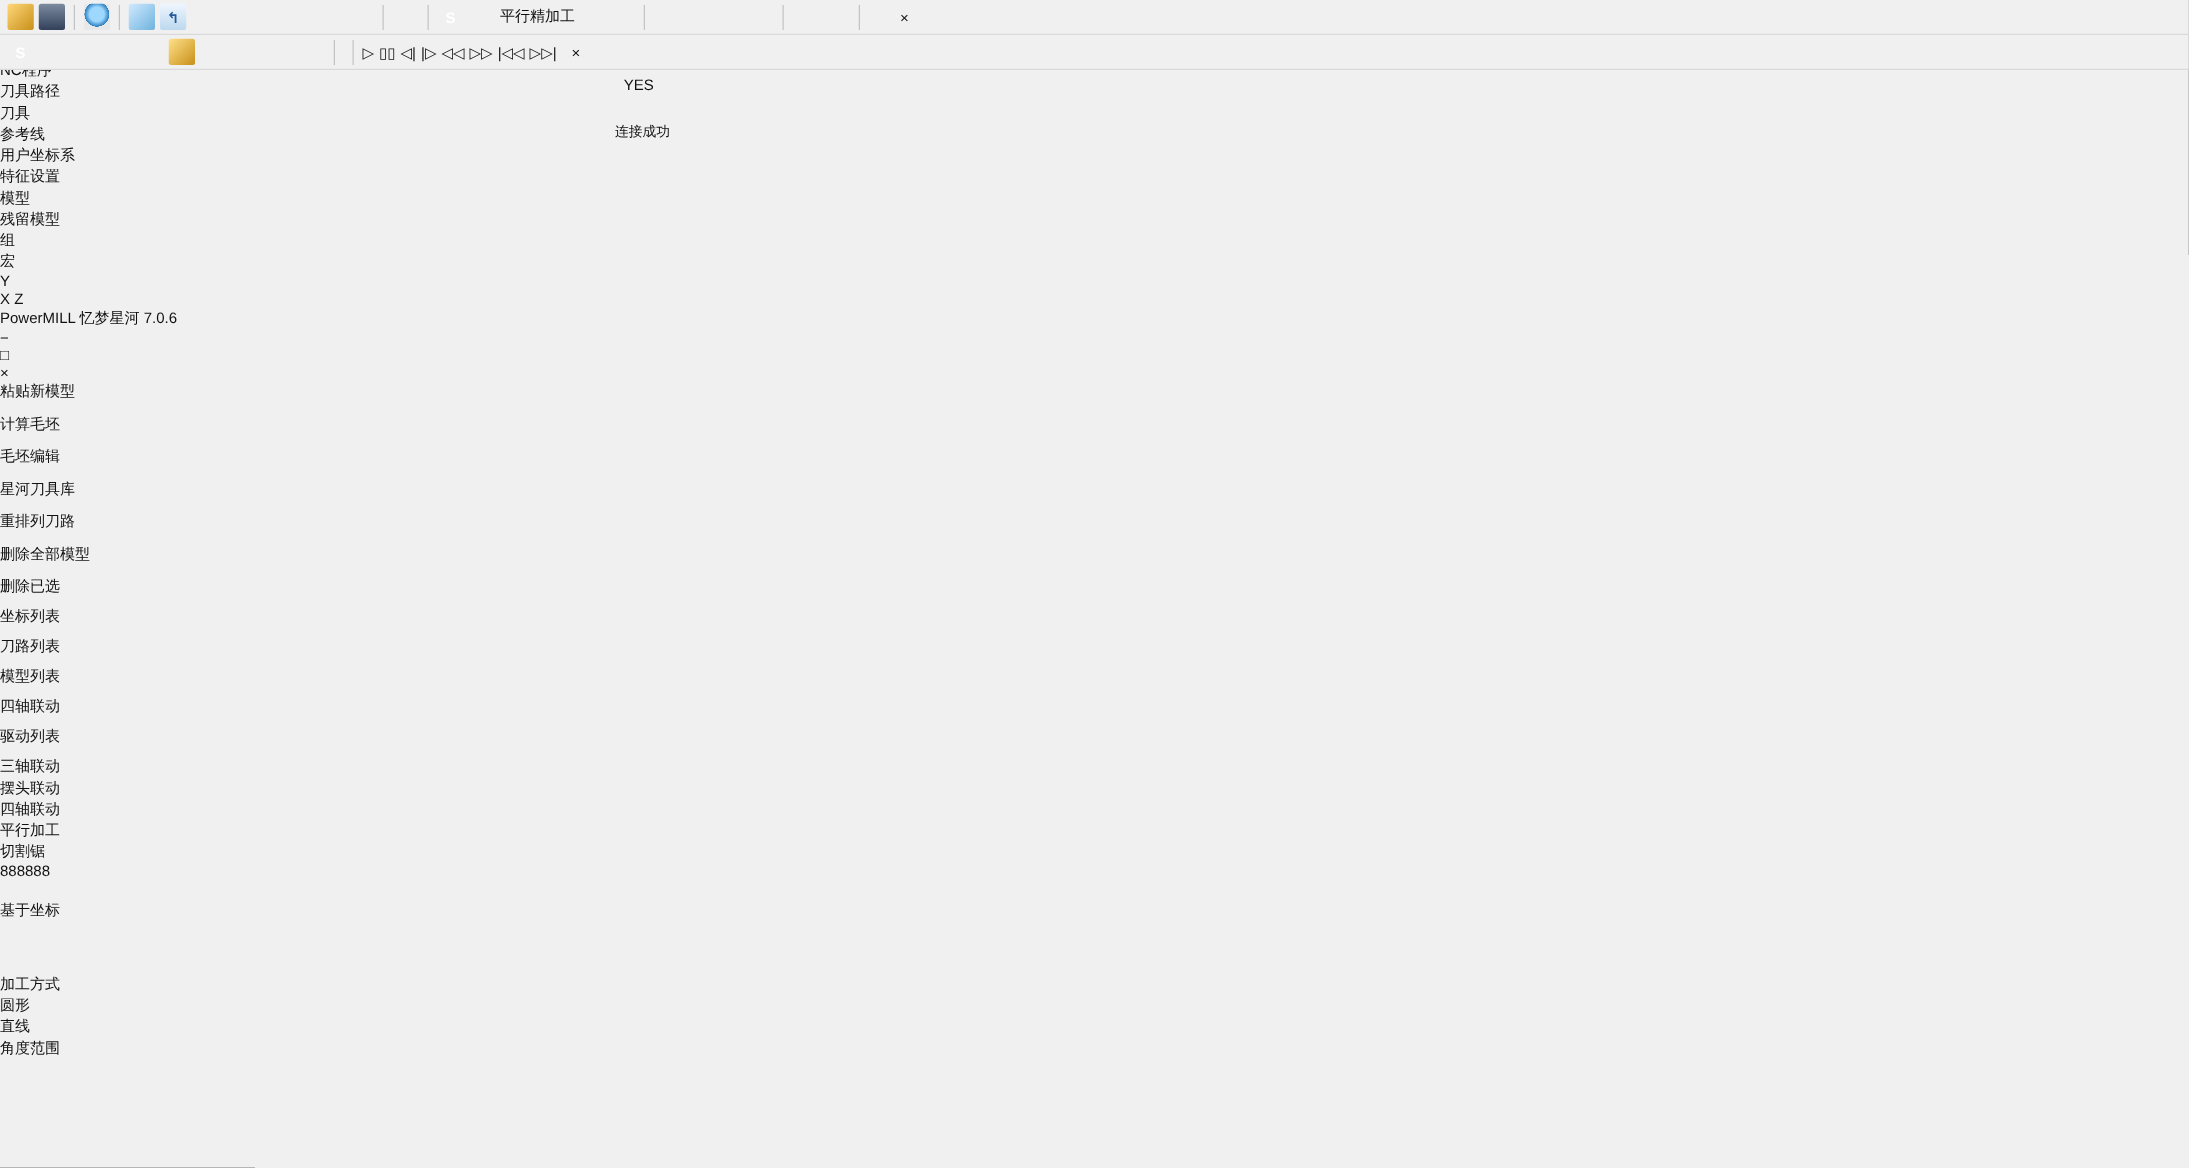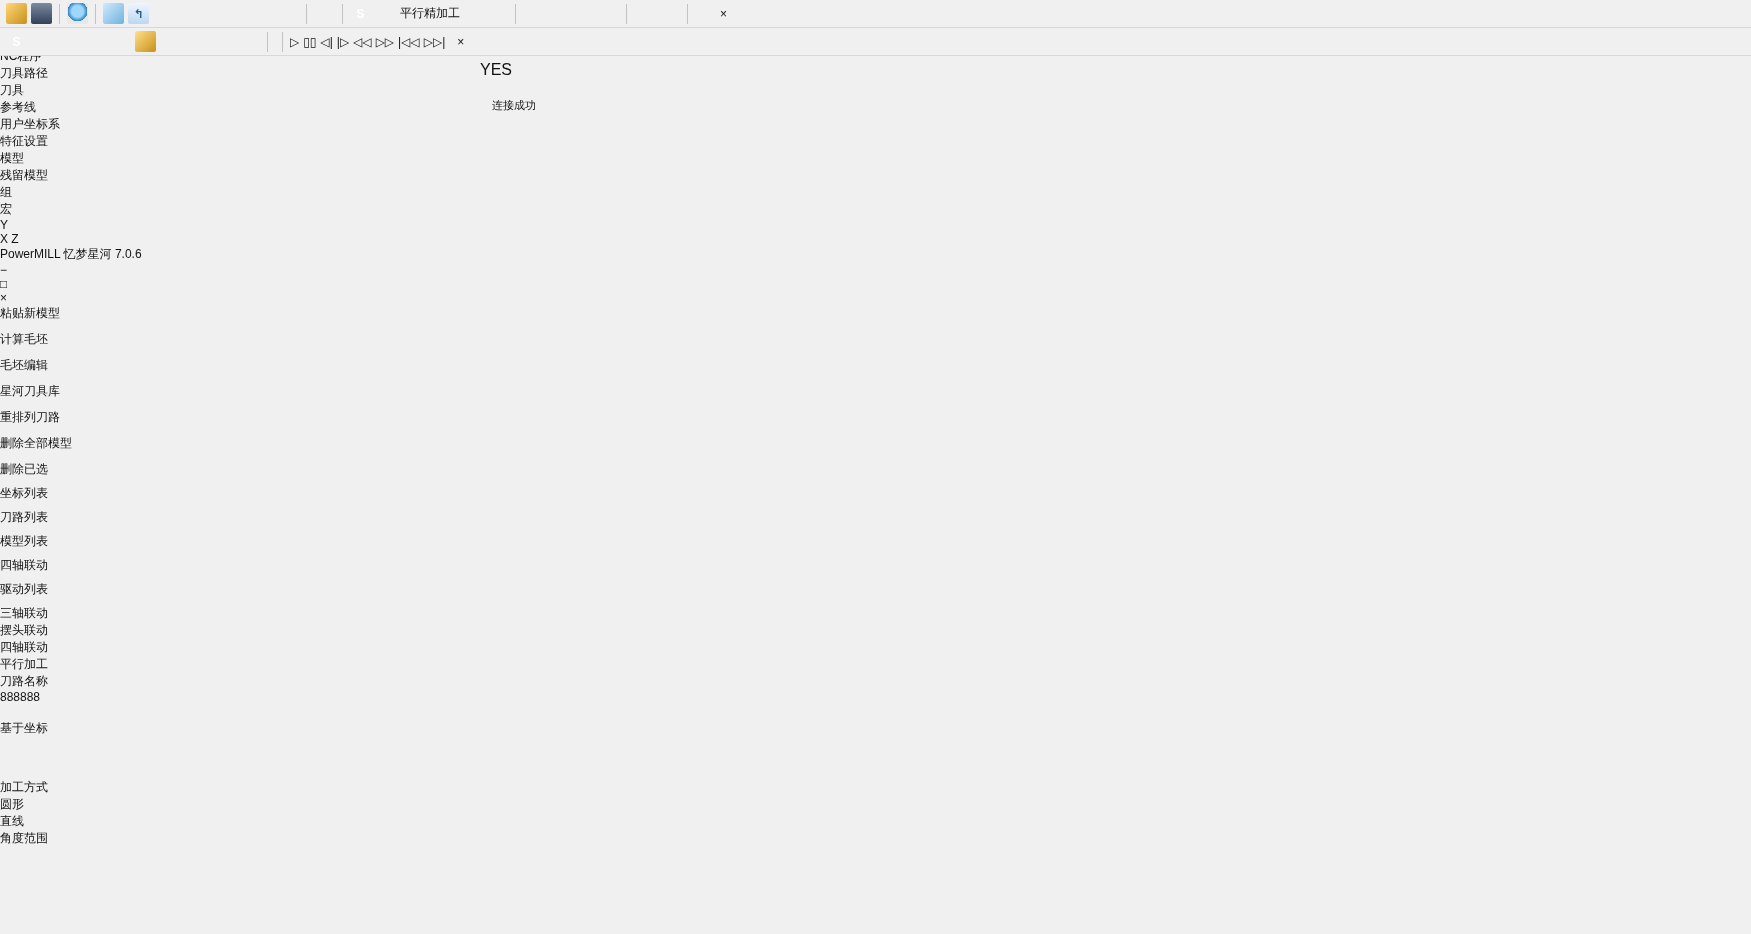--- a/index.html
+++ b/index.html
@@ -297,40 +297,40 @@
         <div data-name="close-button">×</div>
       </div>
     </div>
 
     <div class="wbtn" style="left:14px;top:55px;width:72px;height:26px" data-name="paste-model-button">粘贴新模型</div>
     <div class="wbtn" style="left:94px;top:55px;width:72px;height:26px" data-name="calc-block-button">计算毛坯</div>
     <div class="wbtn" style="left:174px;top:55px;width:72px;height:26px" data-name="block-edit-button">毛坯编辑</div>
     <div class="wbtn" style="left:254px;top:55px;width:72px;height:26px" data-name="tool-library-button">星河刀具库</div>
     <div class="wbtn" style="left:334px;top:55px;width:72px;height:26px" data-name="rearrange-paths-button">重排列刀路</div>
     <div class="wbtn" style="left:420px;top:55px;width:76px;height:26px" data-name="delete-all-models-button">删除全部模型</div>
-    <div class="magenta" style="position:absolute;left:480px;top:61px;font-size:16px" data-name="yes-status-label">YES</div>
+    <div class="magenta" style="position:absolute;left:499px;top:61px;font-size:12px" data-name="yes-status-label">YES</div>
     <div id="ind-circle" data-name="connection-indicator"></div>
 
     <div class="wbtn" style="left:22px;top:92px;width:64px;height:24px" data-name="delete-selected-button">删除已选</div>
     <div class="wbtn" style="left:94px;top:92px;width:64px;height:24px" data-name="coord-list-button">坐标列表</div>
     <div class="wbtn" style="left:173px;top:92px;width:64px;height:24px" data-name="path-list-button">刀路列表</div>
     <div class="wbtn" style="left:245px;top:92px;width:64px;height:24px" data-name="model-list-button">模型列表</div>
     <div class="wbtn" style="left:317px;top:92px;width:64px;height:24px" data-name="tool-list-button">四轴联动</div>
     <div class="wbtn" style="left:420px;top:92px;width:64px;height:24px" data-name="drive-list-button">驱动列表</div>
     <div class="magenta" style="position:absolute;left:492px;top:98px;font-size:11px" data-name="connected-status-label">连接成功</div>
 
     <div id="dlg-tabs" data-name="dialog-tabs">
       <div class="dtab active" data-name="tab-3axis">三轴联动</div>
       <div class="dtab" data-name="tab-head-tilt">摆头联动</div>
       <div class="dtab" data-name="tab-4axis">四轴联动</div>
       <div class="dtab" data-name="tab-parallel">平行加工</div>
+      <div class="dtab" data-name="tab-saw">切割锯</div>
     </div>
     <div id="tabpanel" data-name="tab-content-panel"></div>
 
-    <div class="flabel" style="left:27px;top:168px" data-name="toolpath-name-label">刀路名称</div>
     <div class="tbox" style="left:89px;top:161px;width:104px;height:30px" data-name="toolpath-name-input">888888</div>
     <div class="flabel" style="left:27px;top:198px" data-name="base-coord-label">基于坐标</div>
     <div class="dcombo" style="left:89px;top:193px;width:104px;height:21px" data-name="base-coord-combo"><i class="chev" data-name="chevron-down-icon"></i></div>
     <div class="dcombo" style="left:89px;top:222px;width:104px;height:21px" data-name="tool-combo"><i class="chev" data-name="chevron-down-icon"></i></div>
 
     <div class="flabel" style="left:27px;top:256px" data-name="machining-mode-label">加工方式</div>
     <div class="cbrow" style="left:89px;top:253px" data-name="circular-checkbox-row">
       <span class="cb on" data-name="circular-checkbox"></span>
       <span>圆形</span>
     </div>

